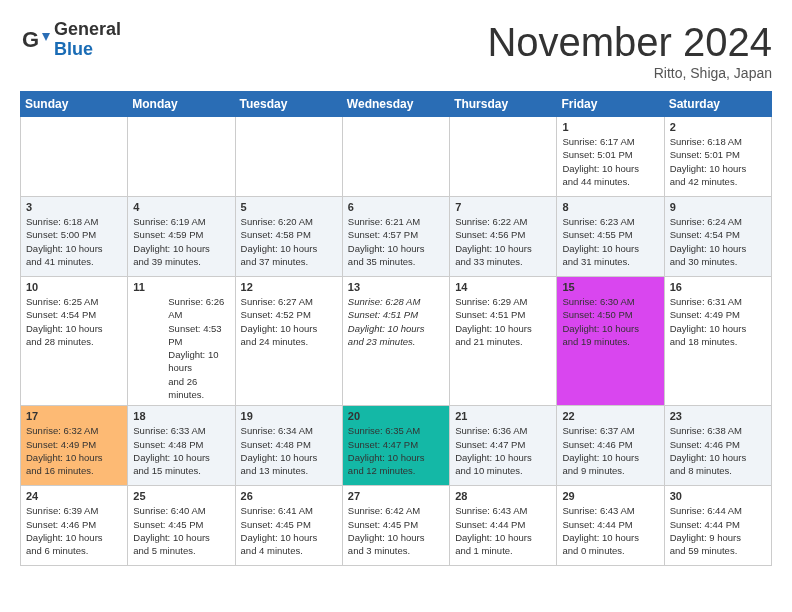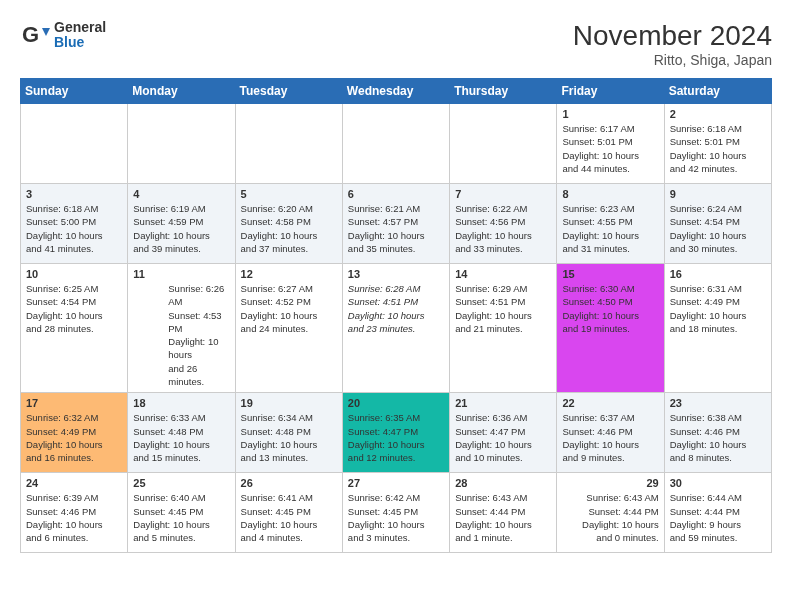--- a/index.html
+++ b/index.html
@@ -16,36 +16,36 @@
       align-items: flex-start;
       margin-bottom: 10px;
     }
     .logo {
       display: flex;
       align-items: center;
     }
     .logo-text {
       display: flex;
       flex-direction: column;
-      font-size: 14px;
+      font-size: 18px;
       font-weight: bold;
       line-height: 1.1;
     }
     .logo-general { color: #333; }
     .logo-blue { color: #1a6cb5; }
     .logo-icon {
       width: 30px;
       height: 30px;
       margin-right: 4px;
     }
     .title-block {
       text-align: right;
     }
     .month-title {
-      font-size: 28px;
+      font-size: 40px;
       font-weight: normal;
       color: #333;
     }
     .location {
       font-size: 14px;
       color: #555;
     }
     table {
       width: 100%;
       border-collapse: collapse;
@@ -330,21 +330,21 @@
 Daylight: 10 hours
 and 3 minutes.</div>
         </td>
         <td style="background: rgb(255, 255, 255);">
           <span class="day-num">28</span>
           <div class="day-info" style="white-space: pre-line;">Sunrise: 6:43 AM
 Sunset: 4:44 PM
 Daylight: 10 hours
 and 1 minute.</div>
         </td>
-        <td style="background: rgb(255, 255, 255); text-align: right;">
+        <td style="background: rgb(255, 255, 255);">
           <span class="day-num">29</span>
           <div class="day-info" style="white-space: pre-line;">Sunrise: 6:43 AM
 Sunset: 4:44 PM
 Daylight: 10 hours
 and 0 minutes.</div>
         </td>
         <td style="background: rgb(255, 255, 255);">
           <span class="day-num">30</span>
           <div class="day-info" style="white-space: pre-line;">Sunrise: 6:44 AM
 Sunset: 4:44 PM

